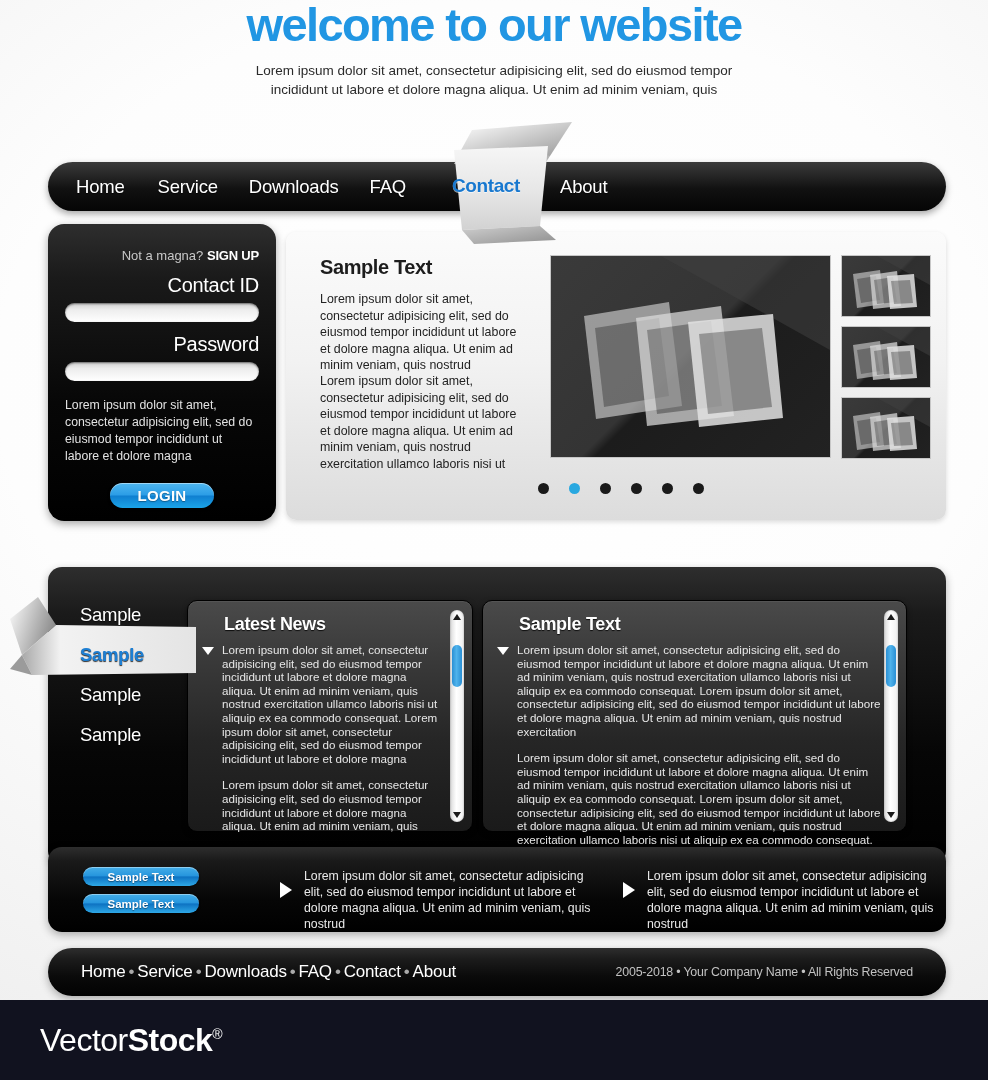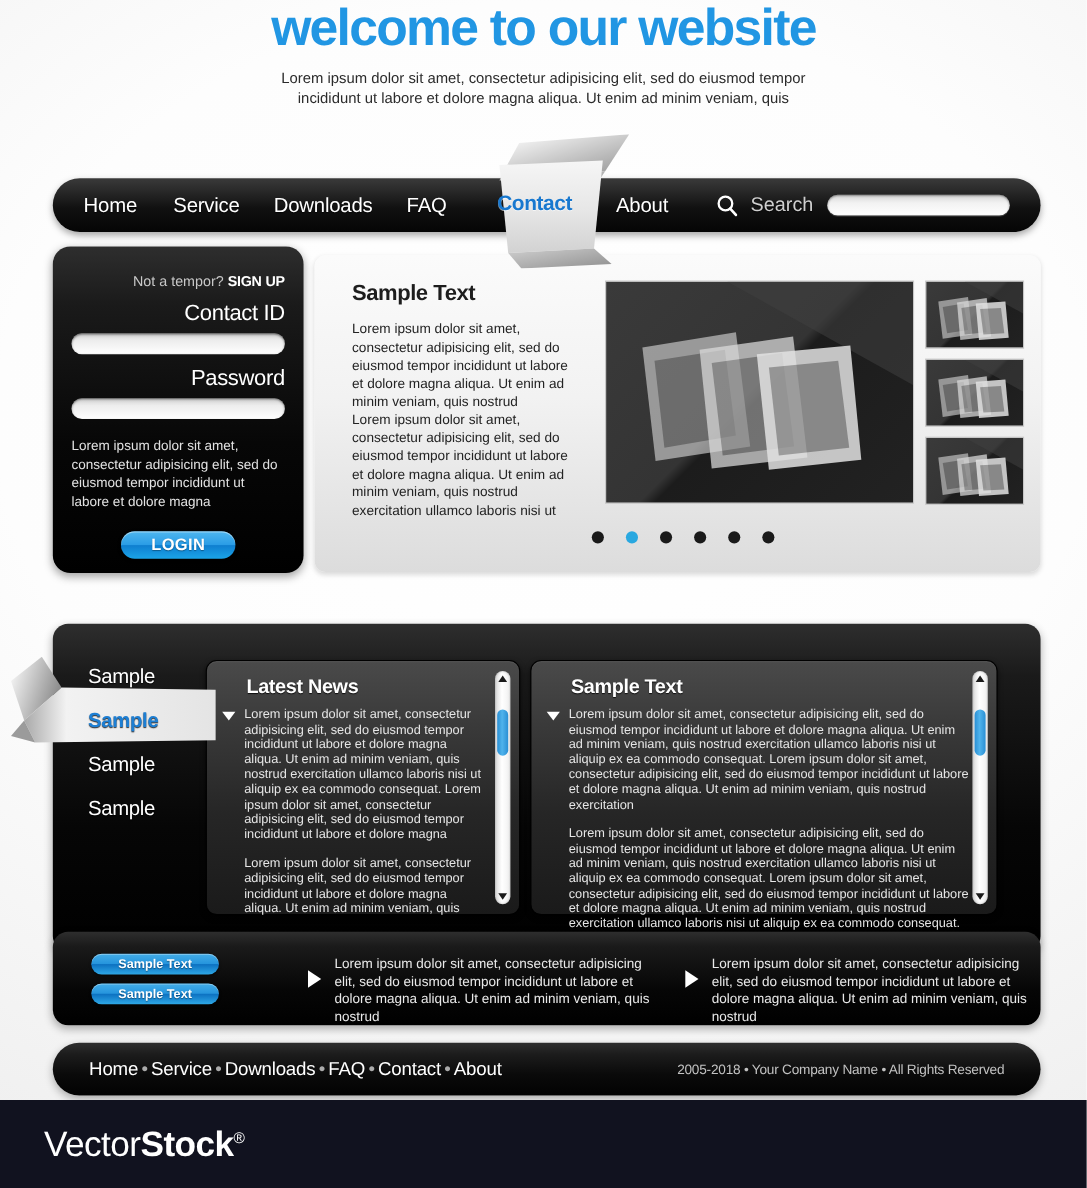--- a/index.html
+++ b/index.html
@@ -399,30 +399,20 @@
     <div id="hero-sub">Lorem ipsum dolor sit amet, consectetur adipisicing elit, sed do eiusmod tempor incididunt ut labore et dolore magna aliqua. Ut enim ad minim veniam, quis</div>
   </div>
 
   <div id="navbar">
     <a class="nav-item" id="nav-home" href="#">Home</a>
     <a class="nav-item" id="nav-service" href="#">Service</a>
     <a class="nav-item" id="nav-downloads" href="#">Downloads</a>
     <a class="nav-item" id="nav-faq" href="#">FAQ</a>
     <a class="nav-item" id="nav-about" href="#">About</a>
 
-    <div id="search-zone">
-      <span id="search-icon-wrap">
-        <svg width="22" height="22" viewBox="0 0 22 22">
-          <circle cx="9.5" cy="9" r="6.2" fill="none" stroke="#ffffff" stroke-width="2.1"></circle>
-          <line x1="13.8" y1="13.6" x2="19" y2="19.4" stroke="#ffffff" stroke-width="2.4" stroke-linecap="round"></line>
-        </svg>
-      </span>
-      <span id="search-label">Search</span>
-      <input id="search-input" type="text" placeholder="" style="">
-    </div>
   </div>
 
   <div id="contact-ribbon">
     <svg width="138" height="122" viewBox="0 0 138 122">
       <defs>
         <linearGradient id="rbTop" x1="0" y1="0" x2="1" y2="1">
           <stop offset="0%" stop-color="#ffffff"></stop>
             <stop offset="100%" stop-color="#9a9a9a"></stop>
         </linearGradient>
         <linearGradient id="rbFace" x1="0" y1="0" x2="0" y2="1">
@@ -438,21 +428,21 @@
       <polygon points="34,8 134,0 112,34 22,30" fill="url(#rbTop)"></polygon>
       <polygon points="22,30 112,34 104,46 16,42" fill="#b4b4b4"></polygon>
       <polygon points="16,28 110,24 102,104 24,108" fill="url(#rbFace)"></polygon>
       <polygon points="24,108 102,104 118,118 36,122" fill="url(#rbBot)"></polygon>
     </svg>
   </div>
   <a id="contact-label" href="#">Contact</a>
 
   <div id="login-panel">
     <div id="signup-row">
-      <span>Not a tempor?</span>
+      <span>Not a magna?</span>
       <a id="signup-link" href="#">SIGN UP</a>
     </div>
     <div class="field-label">Contact ID</div>
     <input class="field-input" type="text" style="">
     <div class="field-label">Password</div>
     <input class="field-input" type="password" style="">
     <div id="login-blurb">Lorem ipsum dolor sit amet, consectetur adipisicing elit, sed do eiusmod tempor incididunt ut labore et dolore magna</div>
     <button id="login-button">LOGIN</button>
   </div>
 

